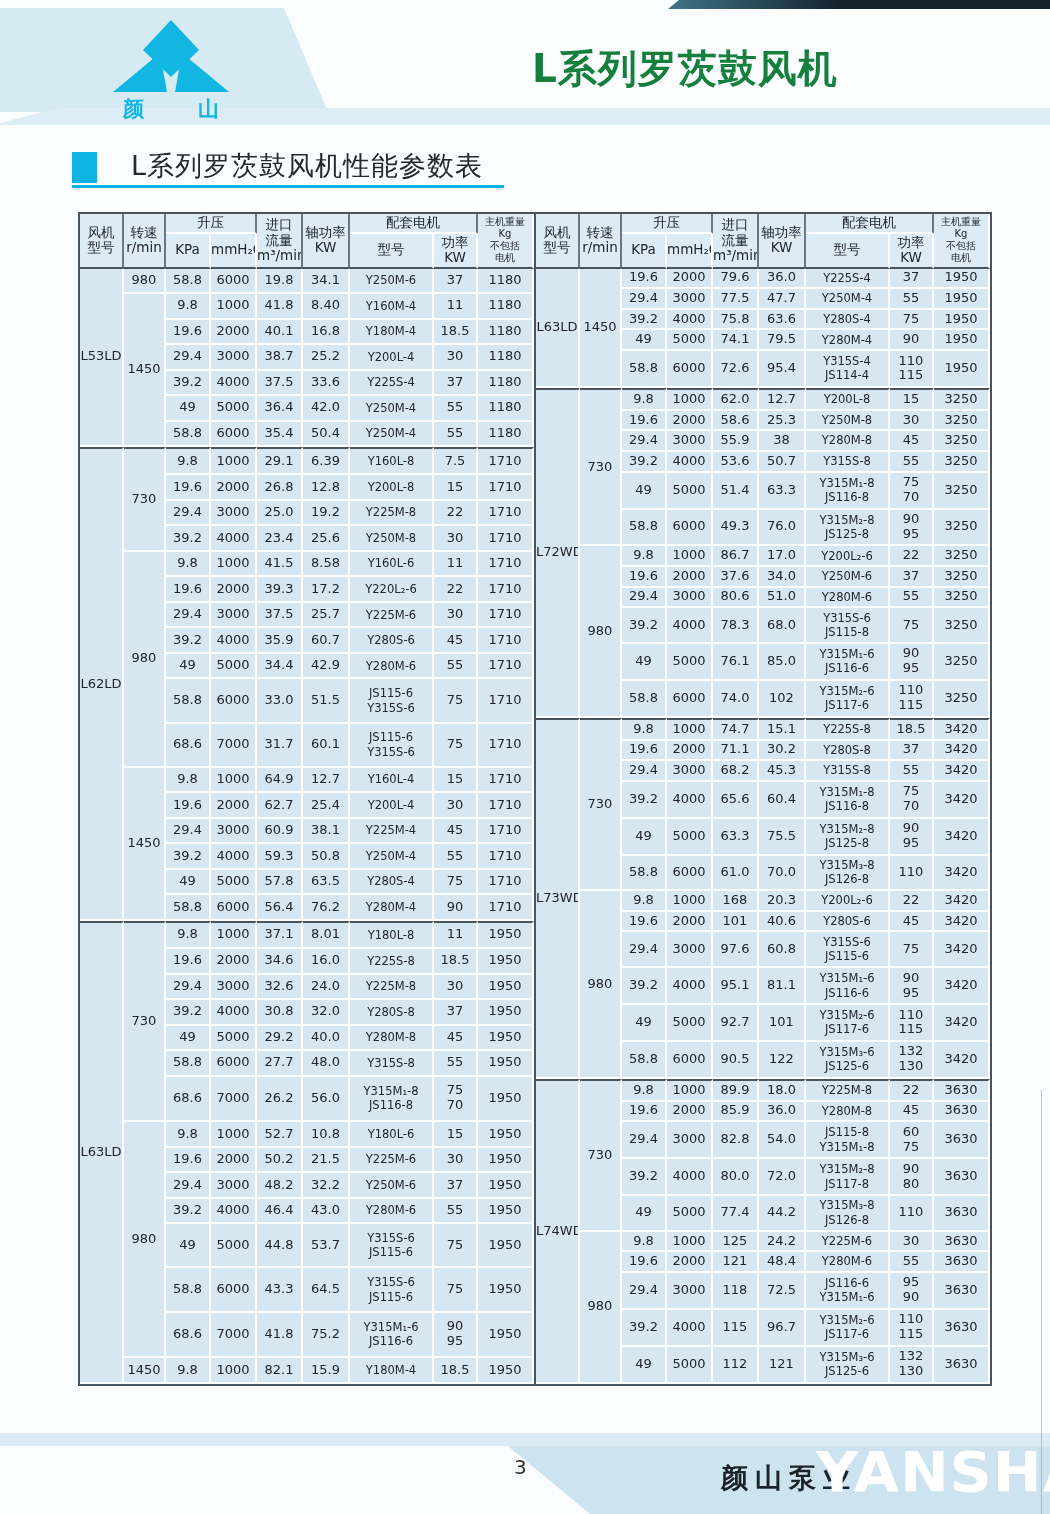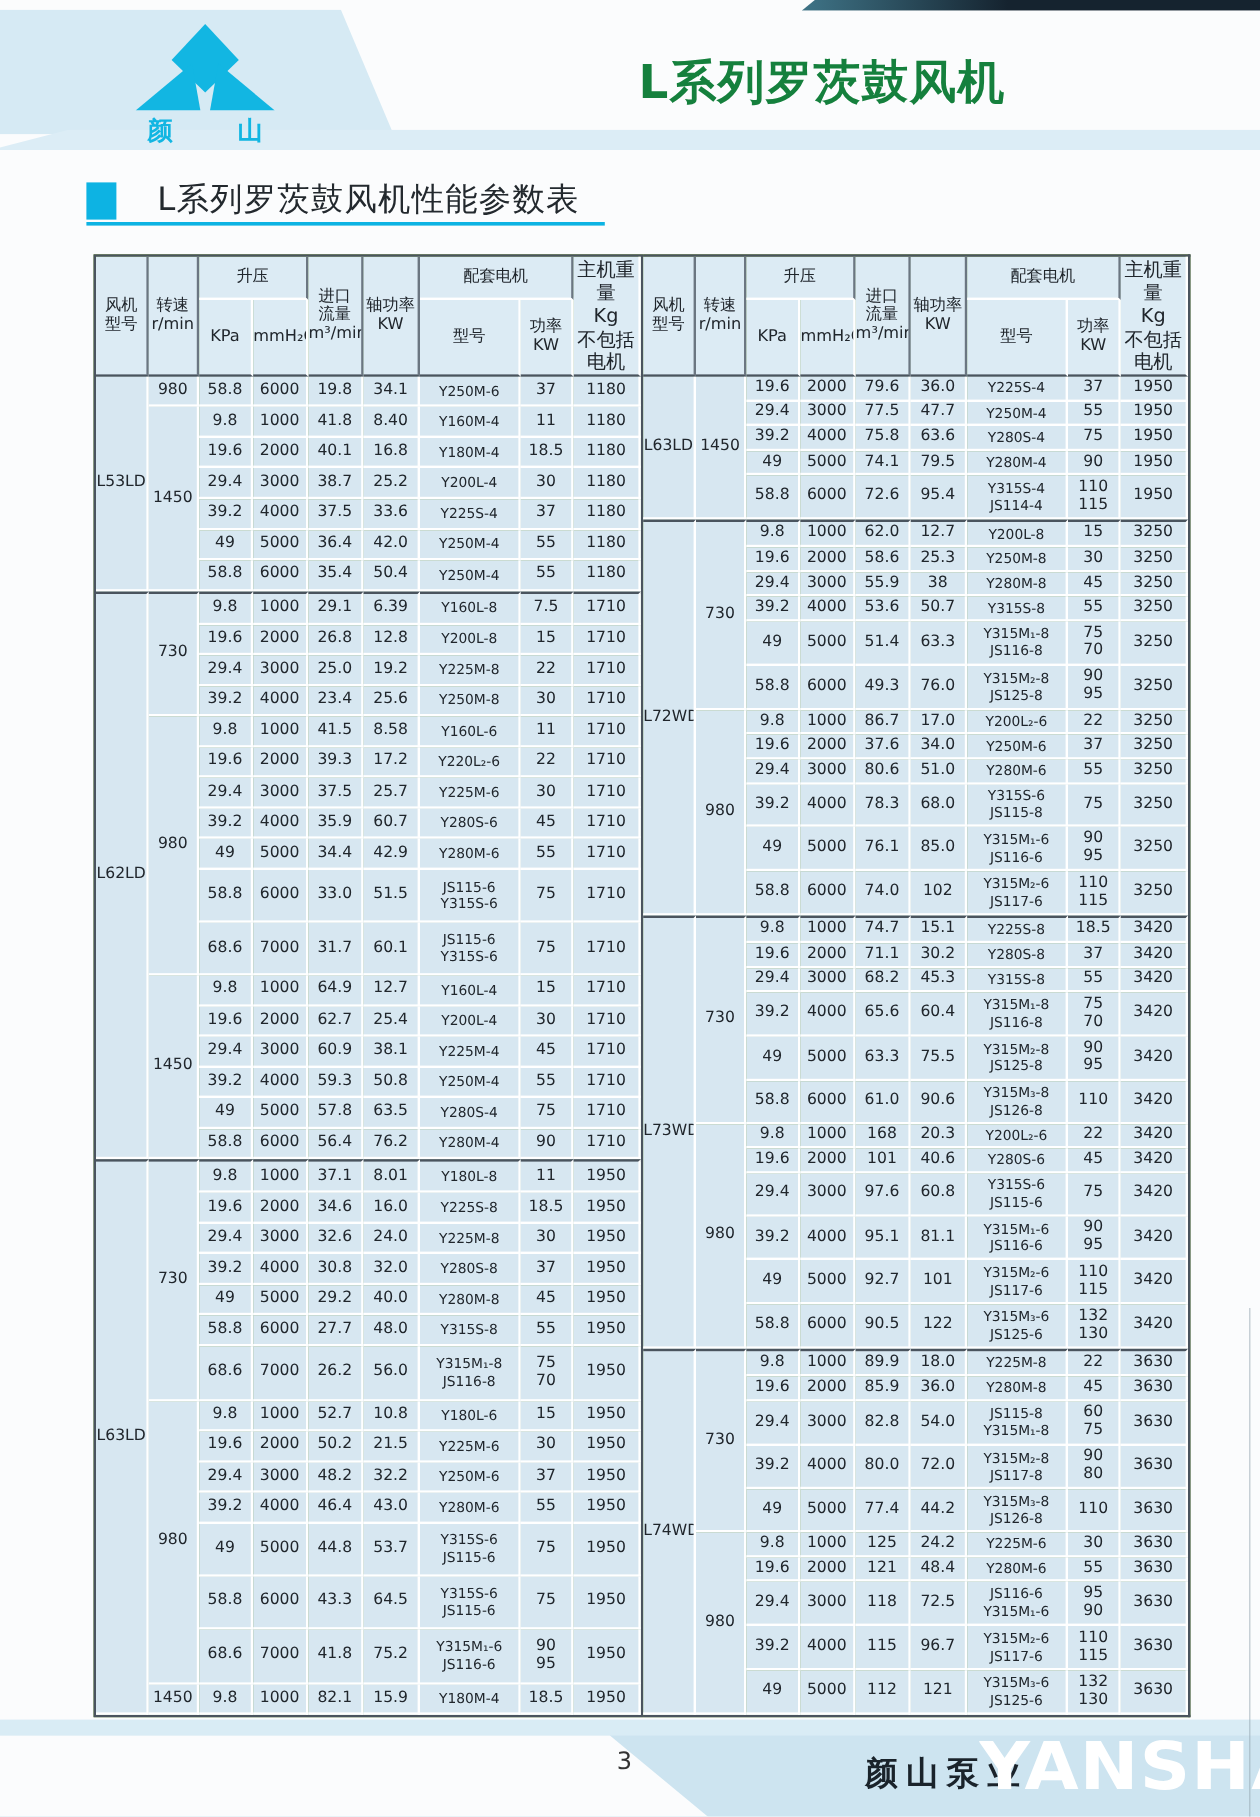--- a/index.html
+++ b/index.html
@@ -41,21 +41,21 @@
   
   .tbl-wrap{position:absolute;left:78px;top:212px;display:flex;}
   table.tbl{border-collapse:separate;border-spacing:0;table-layout:fixed;
     width:449px;height:1174px;background:#4d7c0f;
     border:2px solid var(--dark);font-size:13px;}
   table.tbl.right{border-left:none;}
   .tbl th,.tbl td{background:var(--cell);border-right:2px solid #fff;border-bottom:2px solid #fff;
     text-align:center;vertical-align:middle;padding:1px 0;line-height:1.15;
     white-space:pre-line;color:var(--ink);font-weight:normal;overflow:hidden;}
   .tbl th{background:var(--hcell);font-size:13.5px;}
-  .tbl th.small{font-size:16px;line-height:1.2;}
+  .tbl th.small{font-size:10px;line-height:1.2;}
   .tbl th.hb{border-bottom:2px solid var(--dark);}
   .tbl th.hv{border-right-color:#6b7681;}
   .tbl td.motor{font-size:11.5px;line-height:1.25;}
   .tbl tr.gsep > td{border-top:2px solid var(--dark);}
   
   .f-strip{position:absolute;left:0;top:1433px;width:1050px;height:13px;background:#d9ecf5;}
   .f-band{position:absolute;left:0;top:1446px;width:1050px;height:68px;background:#cde4f0;}
   .f-wedge{position:absolute;left:0;top:1446px;width:600px;height:68px;background:#fbfcfd;
     clip-path:polygon(0 0,508px 0,590px 68px,0 68px);}
   .f-pagenum{position:absolute;left:514px;top:1455px;font-size:20px;color:#333;}
@@ -757,21 +757,21 @@
           <td class="motor">Y315M₂-8
 JS125-8</td>
           <td>90
 95</td>
           <td>3420</td>
         </tr>
         <tr>
           <td>58.8</td>
           <td>6000</td>
           <td>61.0</td>
-          <td>90.6</td>
+          <td>70.0</td>
           <td class="motor">Y315M₃-8
 JS126-8</td>
           <td>110</td>
           <td>3420</td>
         </tr>
         <tr>
           <td rowspan="6" class="speed">980</td>
           <td>9.8</td>
           <td>1000</td>
           <td>168</td>

